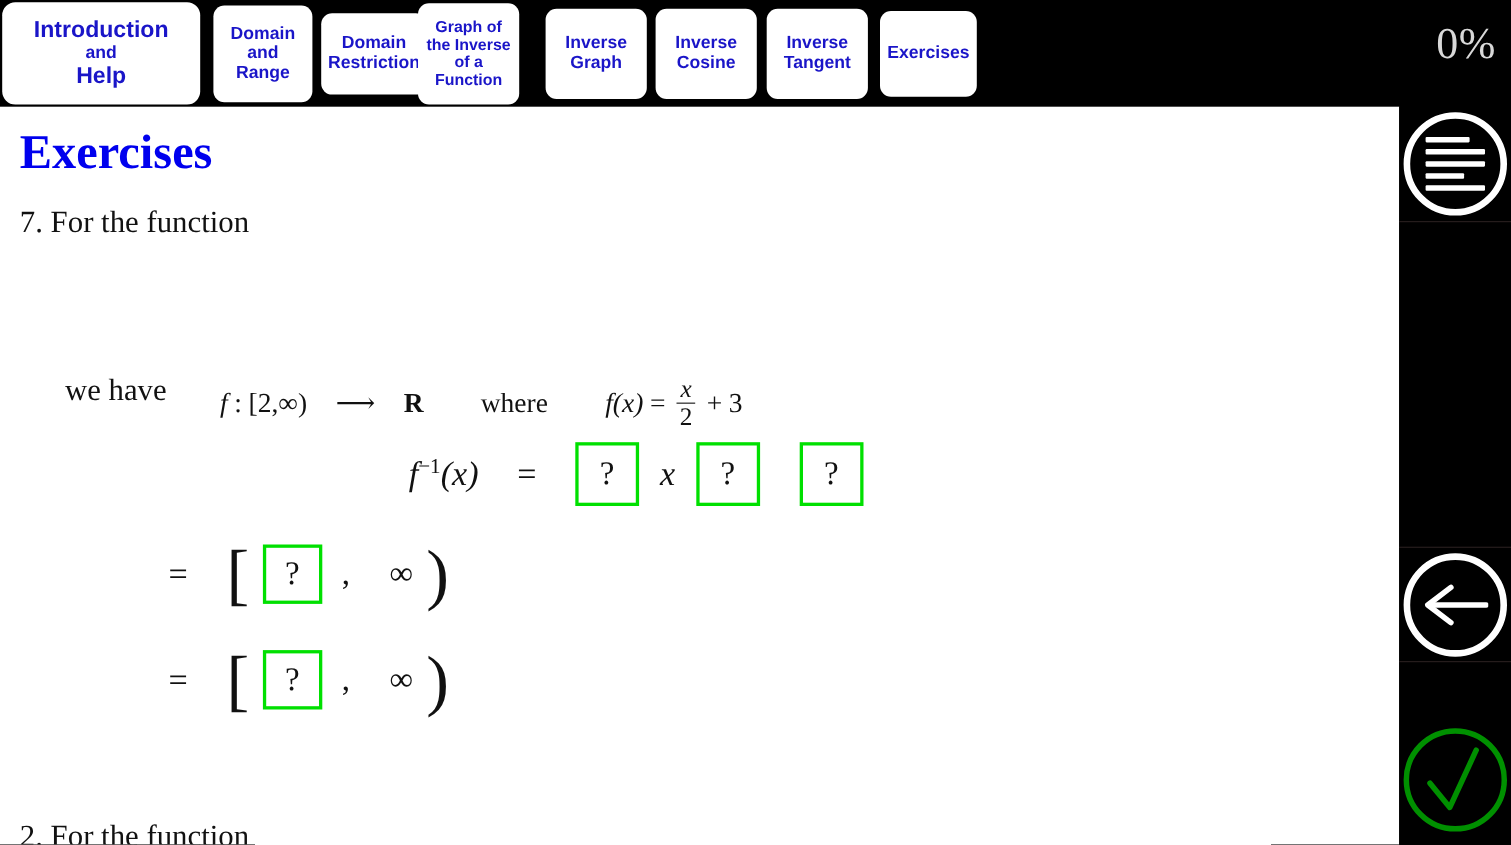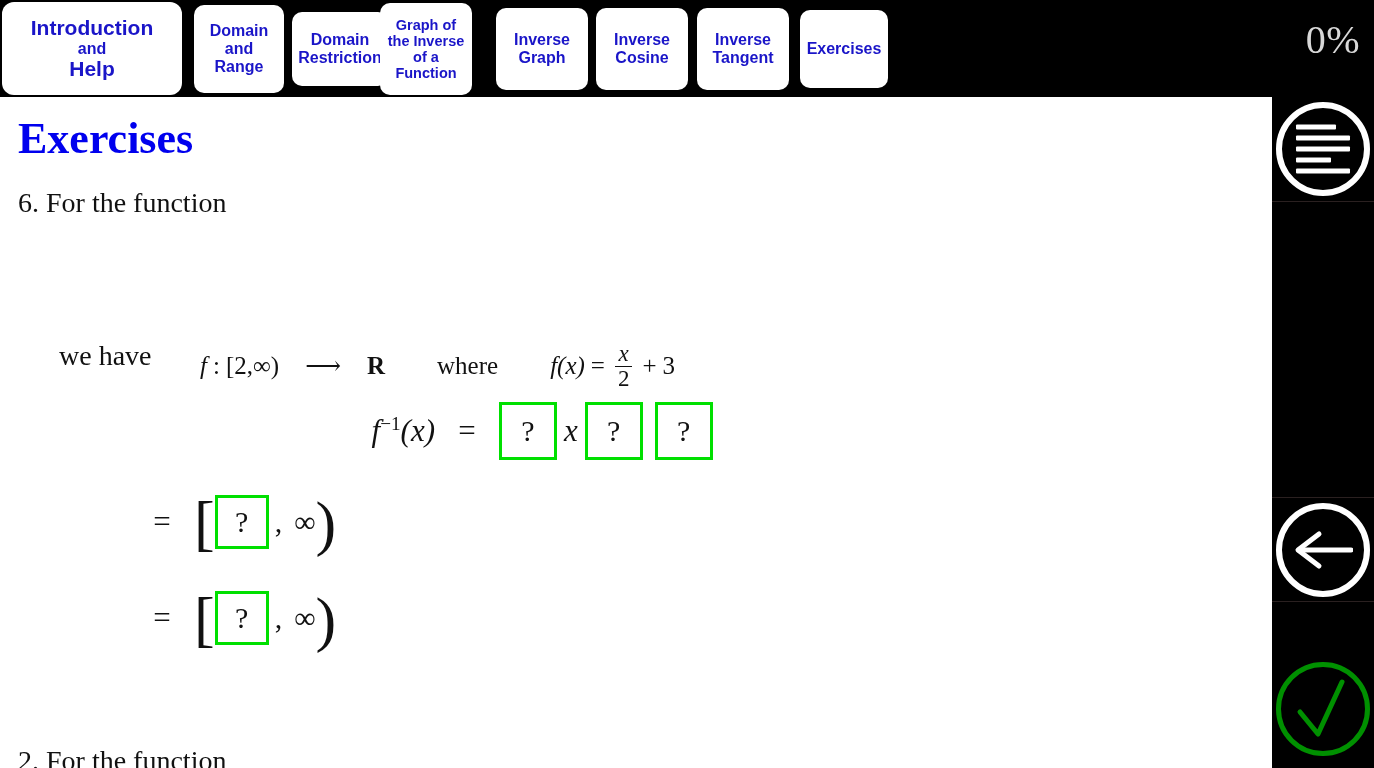--- a/index.html
+++ b/index.html
@@ -129,20 +129,21 @@
     white-space: nowrap;
   }
 
   
   .eqrow {
     position: absolute;
     display: flex;
     align-items: center;
     font-size: 31px;
     white-space: nowrap;
+    gap: 12px;
   }
   .eqlabel { text-align: right; }
   .eqeq { display: inline-block; width: 64px; text-align: center; }
 
   #row-finv  { left: 130px; top: 305px; }
   #row-dom   { left: 130px; top: 398px; }
   #row-range { left: 130px; top: 494px; }
   #row-finv  .eqlabel,
   #row-dom   .eqlabel,
   #row-range .eqlabel { width: 305px; }
@@ -288,21 +289,21 @@
       <span class="l1">Exercises</span>
     </div>
 
     <div id="progress">0%</div>
   </div>
 
   <div id="content">
 
     <div id="page-title">Exercises</div>
 
-    <div class="body-text" id="line-for-func">6. For the function</div>
+    <div class="body-text" id="line-for-func">7. For the function</div>
 
     <div id="eq-def" class="math">
       <span class="mi">f</span><span class="thin"></span><span>:</span><span class="thin"></span><span>[</span><span>2</span><span>,</span><span>∞</span><span>)</span><span class="gap"></span><span>⟶</span><span class="gap"></span><span class="mbf">R</span><span class="gap"></span><span class="gap"></span><span>where</span><span class="gap"></span><span class="gap"></span><span class="mi">f(x)</span><span class="thin"></span><span>=</span><span class="thin"></span><span class="frac"><span class="num mi">x</span><span class="den">2</span></span><span class="thin"></span><span>+</span><span class="thin"></span><span>3</span>
     </div>
 
     <div class="body-text" id="line-we-have">we have</div>
 
     <div class="eqrow math" id="row-finv">
       <span class="eqlabel"><span class="mi">f</span><span class="sup">−1</span><span class="mi">(x)</span></span>
       <span class="eqeq">=</span>

